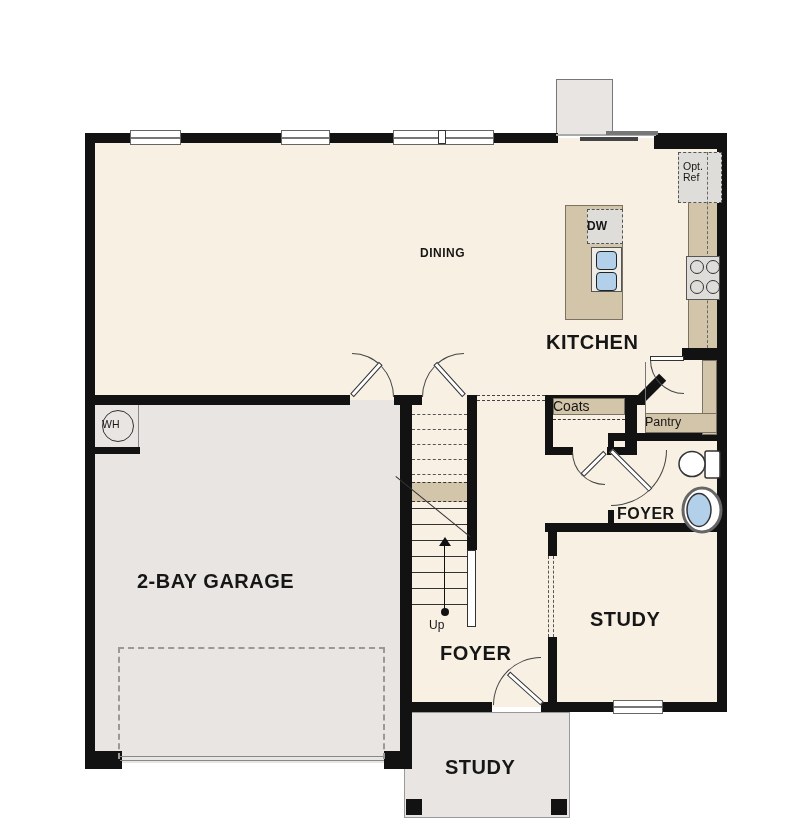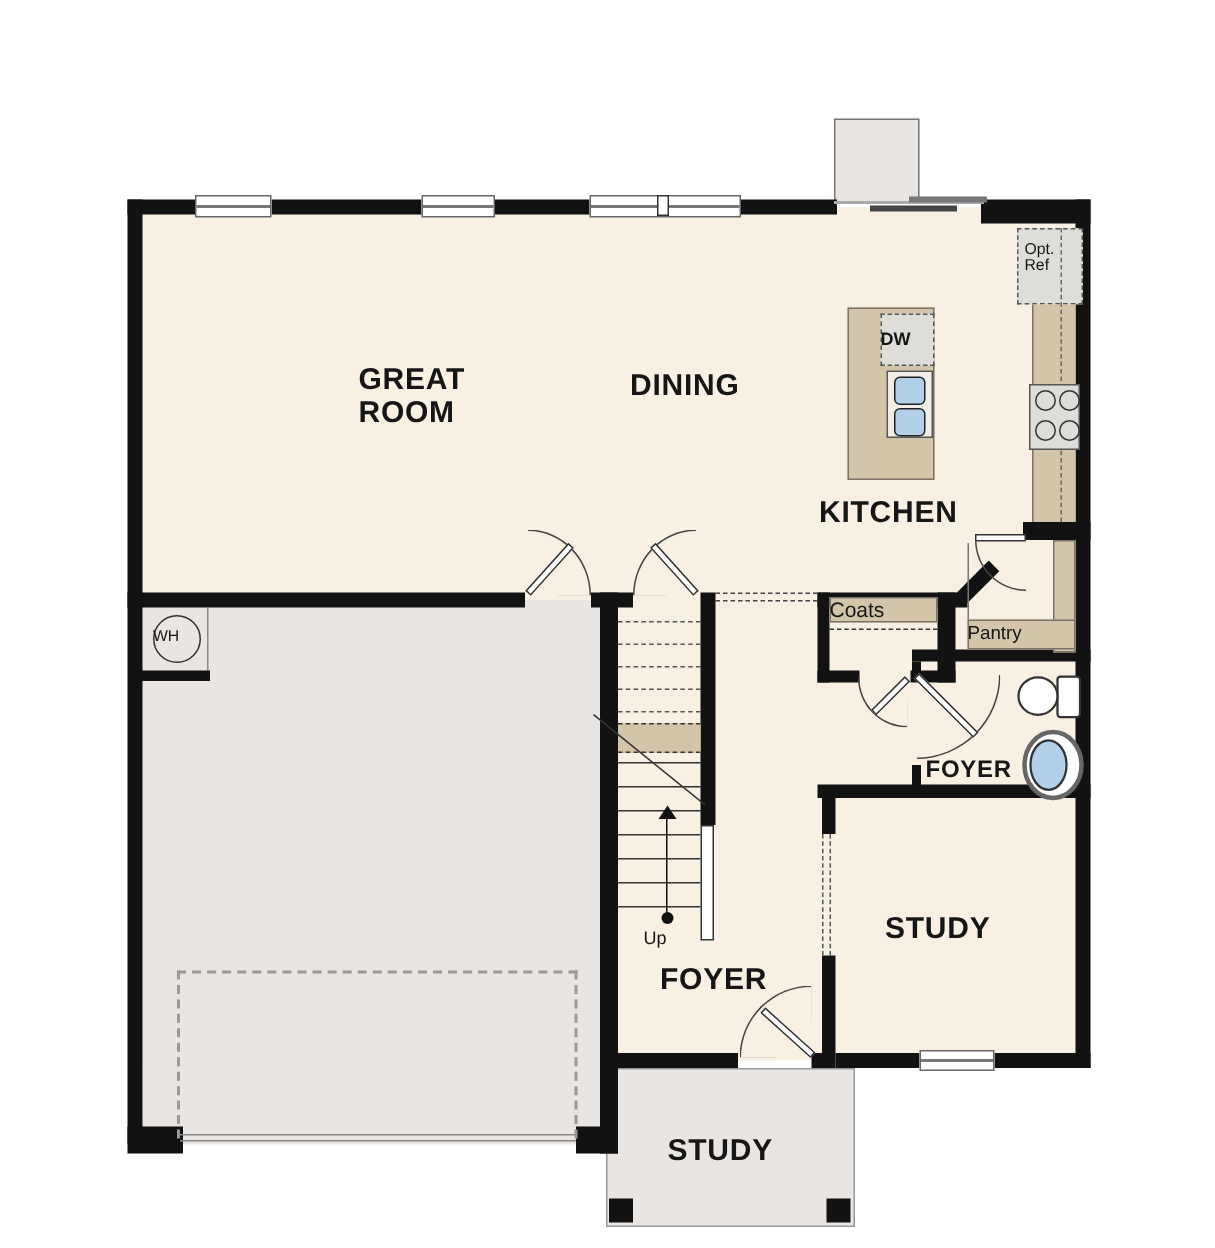--- a/index.html
+++ b/index.html
@@ -153,22 +153,21 @@
 
   <div class="abs arc" style="left:572px;top:452px;width:33px;height:33px;border-radius:0 0 0 100%;border-width:0 0 1.5px 1.5px"></div>
   <div class="abs leaf" style="left:573px;top:450px;width:32px;height:5px;transform:rotate(-45deg);transform-origin:100% 50%"></div>
 
   <div class="abs arc" style="left:611px;top:450px;width:56px;height:56px;border-radius:0 0 100% 0;border-width:0 1.5px 1.5px 0"></div>
   <div class="abs leaf" style="left:611px;top:448px;width:56px;height:5px;transform:rotate(45deg);transform-origin:0 50%"></div>
 
   <div class="abs arc" style="left:650px;top:360px;width:34px;height:34px;border-radius:0 0 0 100%;border-width:0 0 1.5px 1.5px"></div>
   <div class="abs leaf" style="left:650px;top:356px;width:34px;height:5px"></div>
 
-  <div class="abs lbl" style="left:239px;top:243px;width:130px;font-size:20px">GREAT
-ROOM</div>
-  <div class="abs lbl" style="left:420px;top:247px;width:120px;font-size:20px">DINING</div>
+  <div class="abs lbl" style="left:420px;top:247px;width:120px;font-size:12px">DINING</div>
   <div class="abs lbl" style="left:546px;top:332px;width:120px;font-size:20px">KITCHEN</div>
+  <div class="abs lbl" style="left:137px;top:571px;width:225px;font-size:20px">2-BAY GARAGE</div>
   <div class="abs lbl" style="left:440px;top:643px;width:95px;font-size:20px">FOYER</div>
   <div class="abs lbl" style="left:590px;top:609px;width:100px;font-size:20px">STUDY</div>
   <div class="abs lbl" style="left:617px;top:505px;width:80px;font-size:16px">FOYER</div>
   <div class="abs lbl" style="left:445px;top:757px;width:95px;font-size:20px">STUDY</div>
 
 </div>
 
 </body></html>

